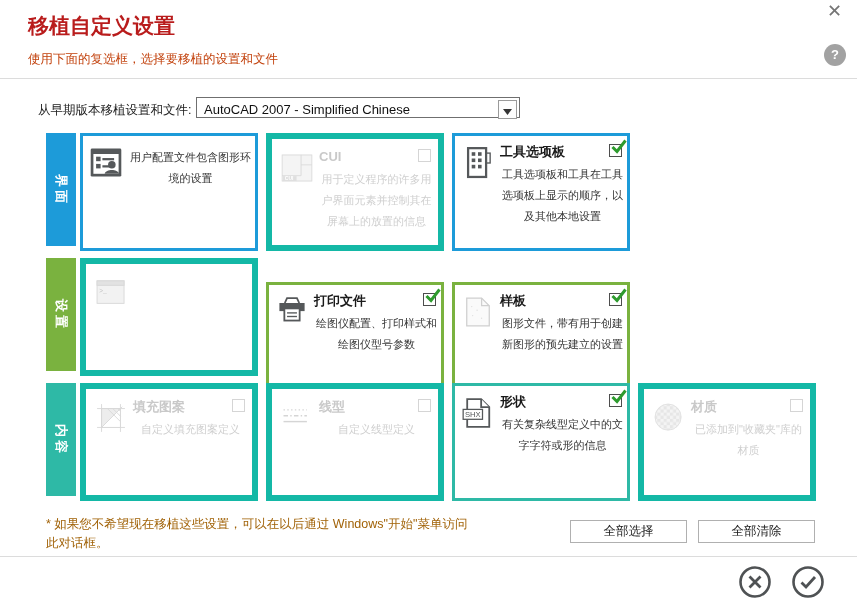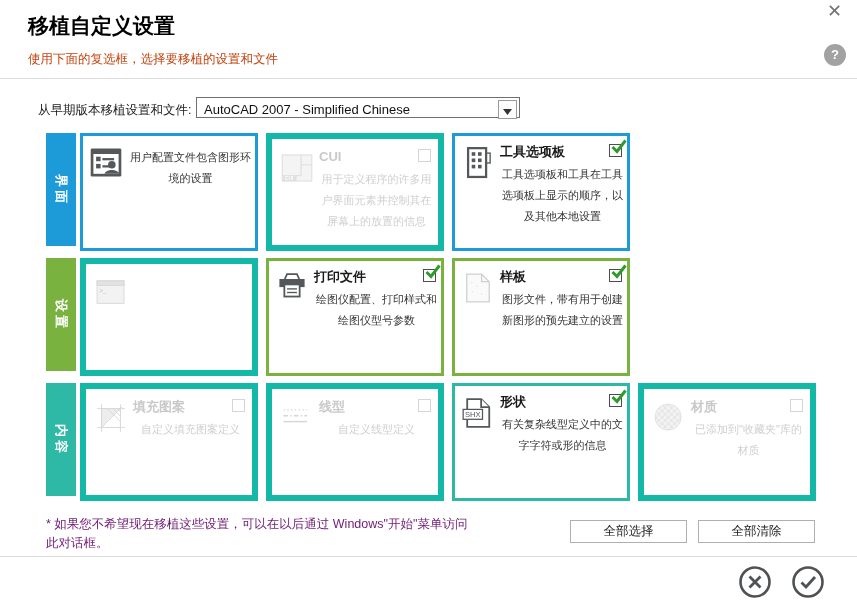--- a/index.html
+++ b/index.html
@@ -1,21 +1,21 @@
 <!DOCTYPE html>
 <html><head>
 <meta charset="utf-8">
 <style>
   * { margin:0; padding:0; box-sizing:border-box; }
   html,body { background:#ffffff; }
   body { font-family:"Liberation Sans","DejaVu Sans",sans-serif; }
   .dialog { position:relative; width:857px; height:608px; background:#ffffff; overflow:hidden; }
 
   .close-x { position:absolute; top:1px; right:15px; font-size:18px; color:#757575; line-height:20px; cursor:default; }
-  .title { position:absolute; left:28px; top:12px; font-size:21px; font-weight:bold; color:#000000; }
+  .title { position:absolute; left:28px; top:12px; font-size:21px; font-weight:bold; color:#b91c1c; }
   .subtitle { position:absolute; left:28px; top:51px; font-size:12.5px; color:#c2410c; }
   .help-btn { position:absolute; left:824px; top:44px; width:22px; height:22px; border-radius:50%;
               background:#a2a2a2; color:#ffffff; font-weight:bold; font-size:13px; text-align:center; line-height:22px; }
   .hr { position:absolute; left:0; width:857px; height:1px; background:#dcdcdc; }
   .hr1 { top:78px; } .hr2 { top:556px; }
 
   .combo-label { position:absolute; left:38px; top:102px; font-size:12.5px; color:#222222; }
   .combo { position:absolute; left:196px; top:97px; width:324px; height:21px; border:1px solid #6f6f6f; background:#ffffff; }
   .combo-value { position:absolute; left:7px; top:0; line-height:23px; font-size:13px; color:#111111; white-space:nowrap; }
   .combo-arrow { position:absolute; right:2px; top:2px; width:19px; height:19px; border:1px solid #9a9a9a; background:#fdfdfd; text-align:center; }
@@ -24,38 +24,38 @@
   .grid-row { position:absolute; left:46px; display:flex; }
   .row-interface { top:133px; } .row-settings { top:258px; } .row-content { top:383px; }
   .tab { width:30px; height:113px; margin-right:4px; display:flex; align-items:center; justify-content:center; flex:none; }
   .tab span { transform:rotate(90deg); color:#ffffff; font-weight:bold; font-size:13px; letter-spacing:3px; white-space:nowrap; }
   .tab-blue { background:#1d9bd9; } .tab-green { background:#7ab23f; } .tab-teal { background:#2eb9a6; }
 
   .card { width:178px; height:118px; margin-right:8px; background:#ffffff;
           border:6px solid #14b8a6; padding:9px 4px 4px 7px; display:flex; }
   .card.selected { border-width:3px; padding:7px 2px 6px 5px; }
   .card.sel-blue  { border-color:#1d9bd9; }
-  .card.sel-green { border-color:#7ab23f; }
+  .card.sel-green { border-color:#7ab23f;margin-top:24px; }
   .card.sel-teal  { border-color:#2eb9a6; }
   .card-icon { width:36px; height:38px; flex:none; margin-right:4px; margin-top:1px; }
   .card-icon svg { width:36px; height:38px; display:block; }
   .card-body { flex:1; min-width:0; }
   .card-head { display:flex; align-items:flex-start; }
   .card-title { flex:1; font-size:13px; font-weight:bold; color:#1a1a1a; line-height:16px; padding-top:1px; }
   .card-desc { font-size:11px; line-height:21px; color:#333333; margin-top:4px; word-break:break-all;text-align:center; }
   .card.disabled .card-title { color:#c9c9c9; }
   .card.disabled .card-desc  { color:#cfcfcf; }
 
   .checkbox { position:relative; width:13px; height:13px; flex:none; border:1px solid #d5d5d5;
               margin-left:4px; margin-top:1px; margin-right:3px; background:#ffffff; }
   .checkbox .chk { display:none; position:absolute; left:1px; top:-6px; }
   .checkbox.on { border-color:#4d4d4d; }
   .checkbox.on .chk { display:block; }
 
-  .note { position:absolute; left:46px; top:515px; width:428px; font-size:12.5px; line-height:19px; color:#701a75; word-break:break-all; }
+  .note { position:absolute; left:46px; top:515px; width:428px; font-size:12.5px; line-height:19px; color:#a16207; word-break:break-all; }
   .btn { position:absolute; top:520px; width:117px; height:23px; border:1px solid #b0b0b0; background:#ffffff;
          font-size:12.5px; color:#1a1a1a; font-family:inherit; cursor:default; }
   .btn-select { left:570px; } .btn-clear { left:698px; }
 
   .circle-btn { position:absolute; top:565px; width:34px; height:34px; }
   .circle-cancel { left:738px; } .circle-ok { left:791px; }
 </style>
 </head>
 <body>
 

